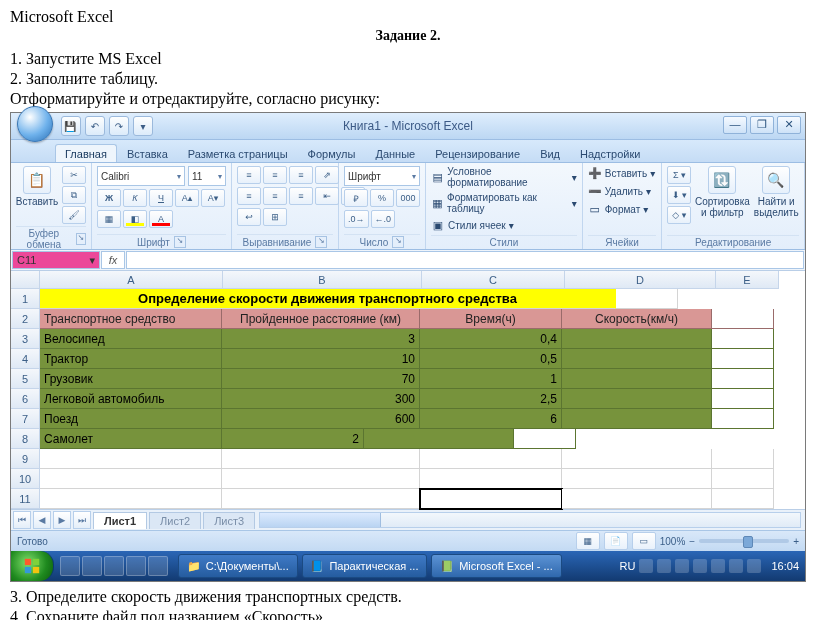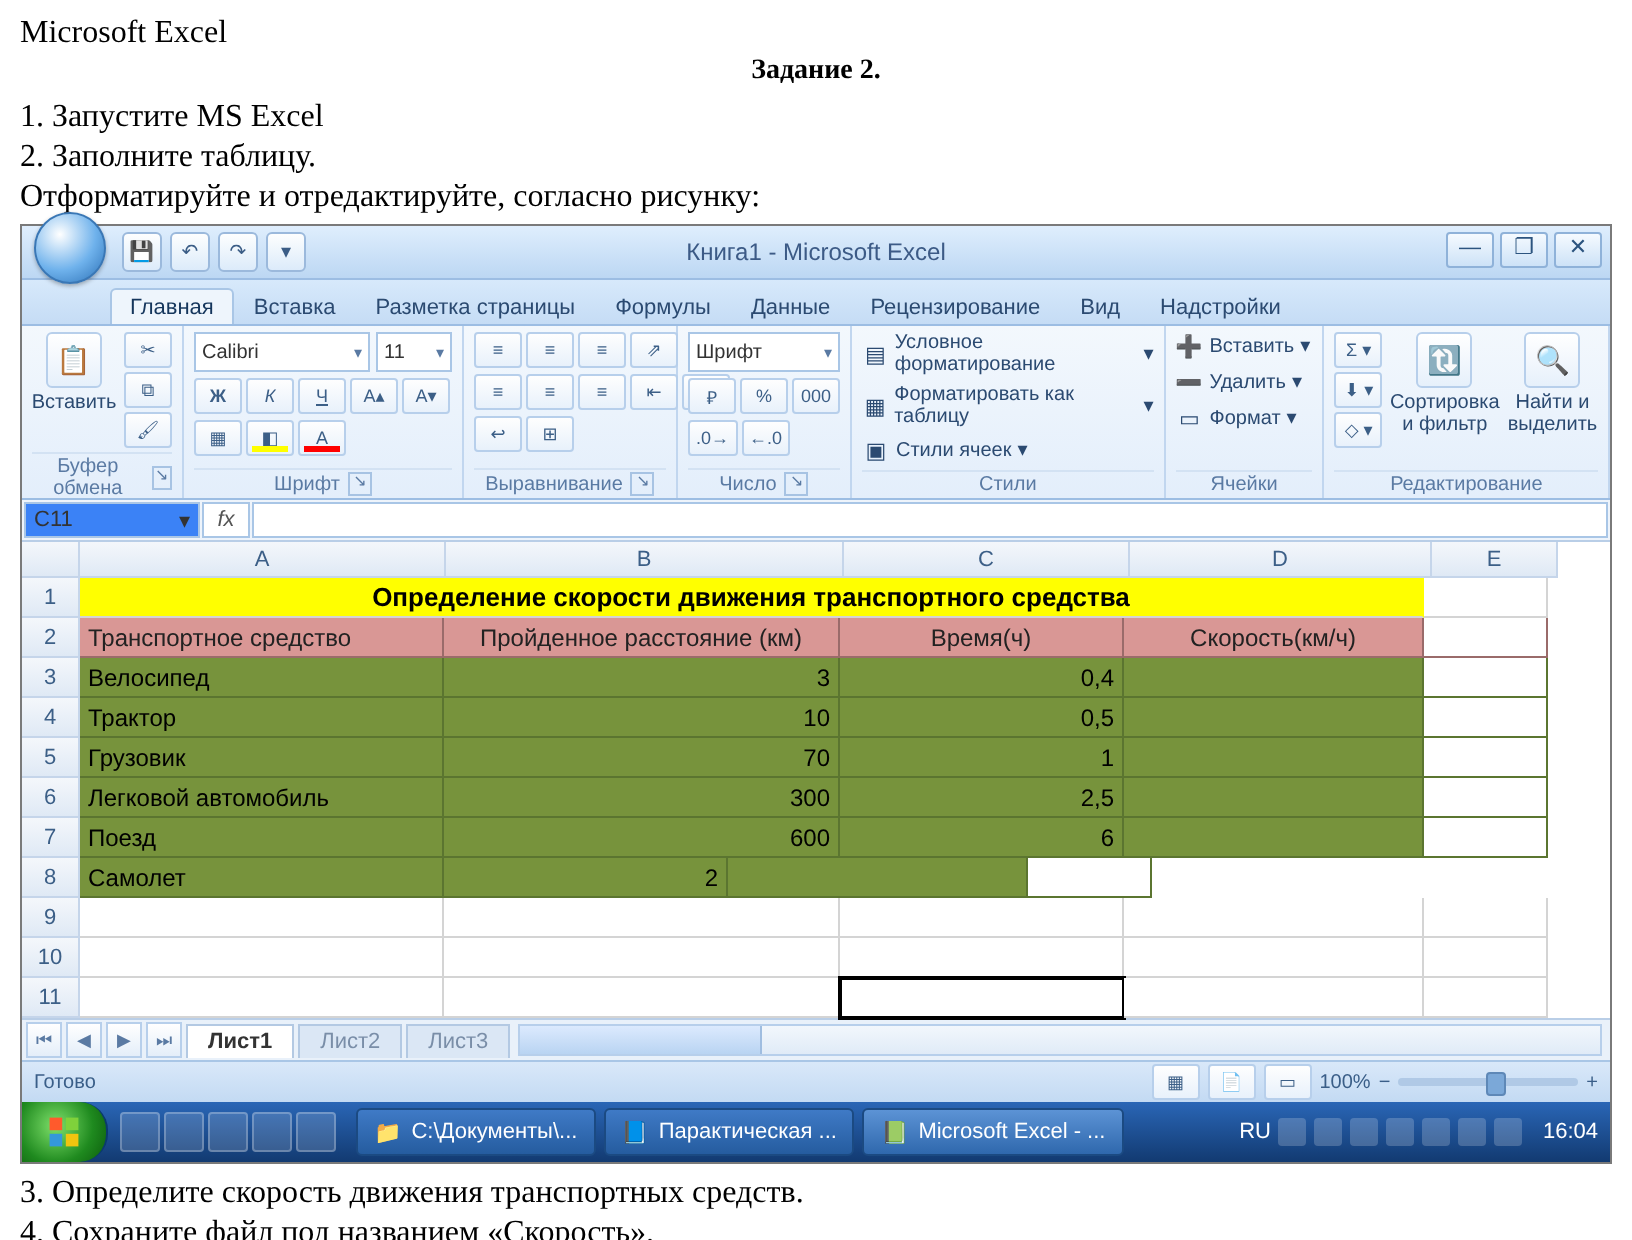--- a/index.html
+++ b/index.html
@@ -35,36 +35,36 @@
 .big{display:flex;flex-direction:column;align-items:center;gap:2px;min-width:38px}
 .big .ico{width:26px;height:26px;border:1px solid #b7cfeb;border-radius:3px;background:linear-gradient(#fff,#e6f0fb);display:flex;align-items:center;justify-content:center;font-size:14px}
 .big .lbl{font-size:10px;color:#2b4a71;text-align:center;line-height:11px}
 .dd{min-width:64px;height:18px;border:1px solid #a9c6e6;background:#fff;display:flex;align-items:center;justify-content:space-between;padding:0 3px;font-size:10px;color:#333}
 .dd .caret{font-size:8px;color:#5a7aa3}
 .srow{display:flex;align-items:center;gap:3px;font-size:10px;color:#2b4a71}
 .srow .ico{width:14px;height:14px;display:inline-flex;align-items:center;justify-content:center;font-size:11px}
 
 
 .fxbar{display:flex;height:20px;background:#eef4fb;border-bottom:1px solid #b9cee7}
-.namebox{width:78px;border:1px solid #a9c6e6;background:#3b82f6;margin:1px;display:flex;align-items:center;padding:0 4px;font-size:11px;color:#333;justify-content:space-between}
+.namebox{width:78px;border:1px solid #a9c6e6;background:#ec4899;margin:1px;display:flex;align-items:center;padding:0 4px;font-size:11px;color:#333;justify-content:space-between}
 .fxlabel{width:22px;border:1px solid #a9c6e6;background:#fff;margin:1px 0;display:flex;align-items:center;justify-content:center;font-style:italic;color:#555}
 .fxinput{flex:1;border:1px solid #a9c6e6;background:#fff;margin:1px}
 
 
 .grid-wrap{background:#fff}
 .colhdr{display:flex;height:18px}
 .corner{width:28px;background:linear-gradient(#f4f7fb,#dfe9f5);border:1px solid #c5d5ea;border-top:none;border-left:none}
 .ch{background:linear-gradient(#f4f7fb,#dfe9f5);border-right:1px solid #c5d5ea;border-bottom:1px solid #c5d5ea;text-align:center;font-size:11px;color:#3c5f87;line-height:18px}
 .c-a{width:182px}.c-b{width:198px}.c-c{width:142px}.c-d{width:150px}.c-e{width:62px}
 .row{display:flex;height:20px}
 .rh{width:28px;background:linear-gradient(#f4f7fb,#dfe9f5);border-right:1px solid #c5d5ea;border-bottom:1px solid #c5d5ea;text-align:center;font-size:11px;color:#3c5f87;line-height:20px}
 .cell{border-right:1px solid #d4d4d4;border-bottom:1px solid #d4d4d4;font-size:12px;padding:0 4px;display:flex;align-items:center;color:#222;background:#fff;box-sizing:border-box}
 
 .r1 .cell{background:#ffff00;border-right:1px solid #ffff00}
-.r1 .merged{width:672px;justify-content:center;font-weight:700;color:#000;font-size:13px}
+.r1 .merged{width:576px;justify-content:center;font-weight:700;color:#000;font-size:13px}
 .r1 .c-e{background:#fff;border-right:1px solid #d4d4d4}
 
 .r2 .cell{background:#d99795;color:#222;justify-content:center;border-right:1px solid #9a6b6a;border-bottom:1px solid #9a6b6a}
 .r2 .c-a{justify-content:flex-start}
 
 .data .cell{background:#77933c;color:#000;border-right:1px solid #5b7530;border-bottom:1px solid #5b7530}
 .data .c-a{justify-content:flex-start}
 .data .c-b,.data .c-c{justify-content:flex-end}
 .data .c-d{background:#77933c}
 

